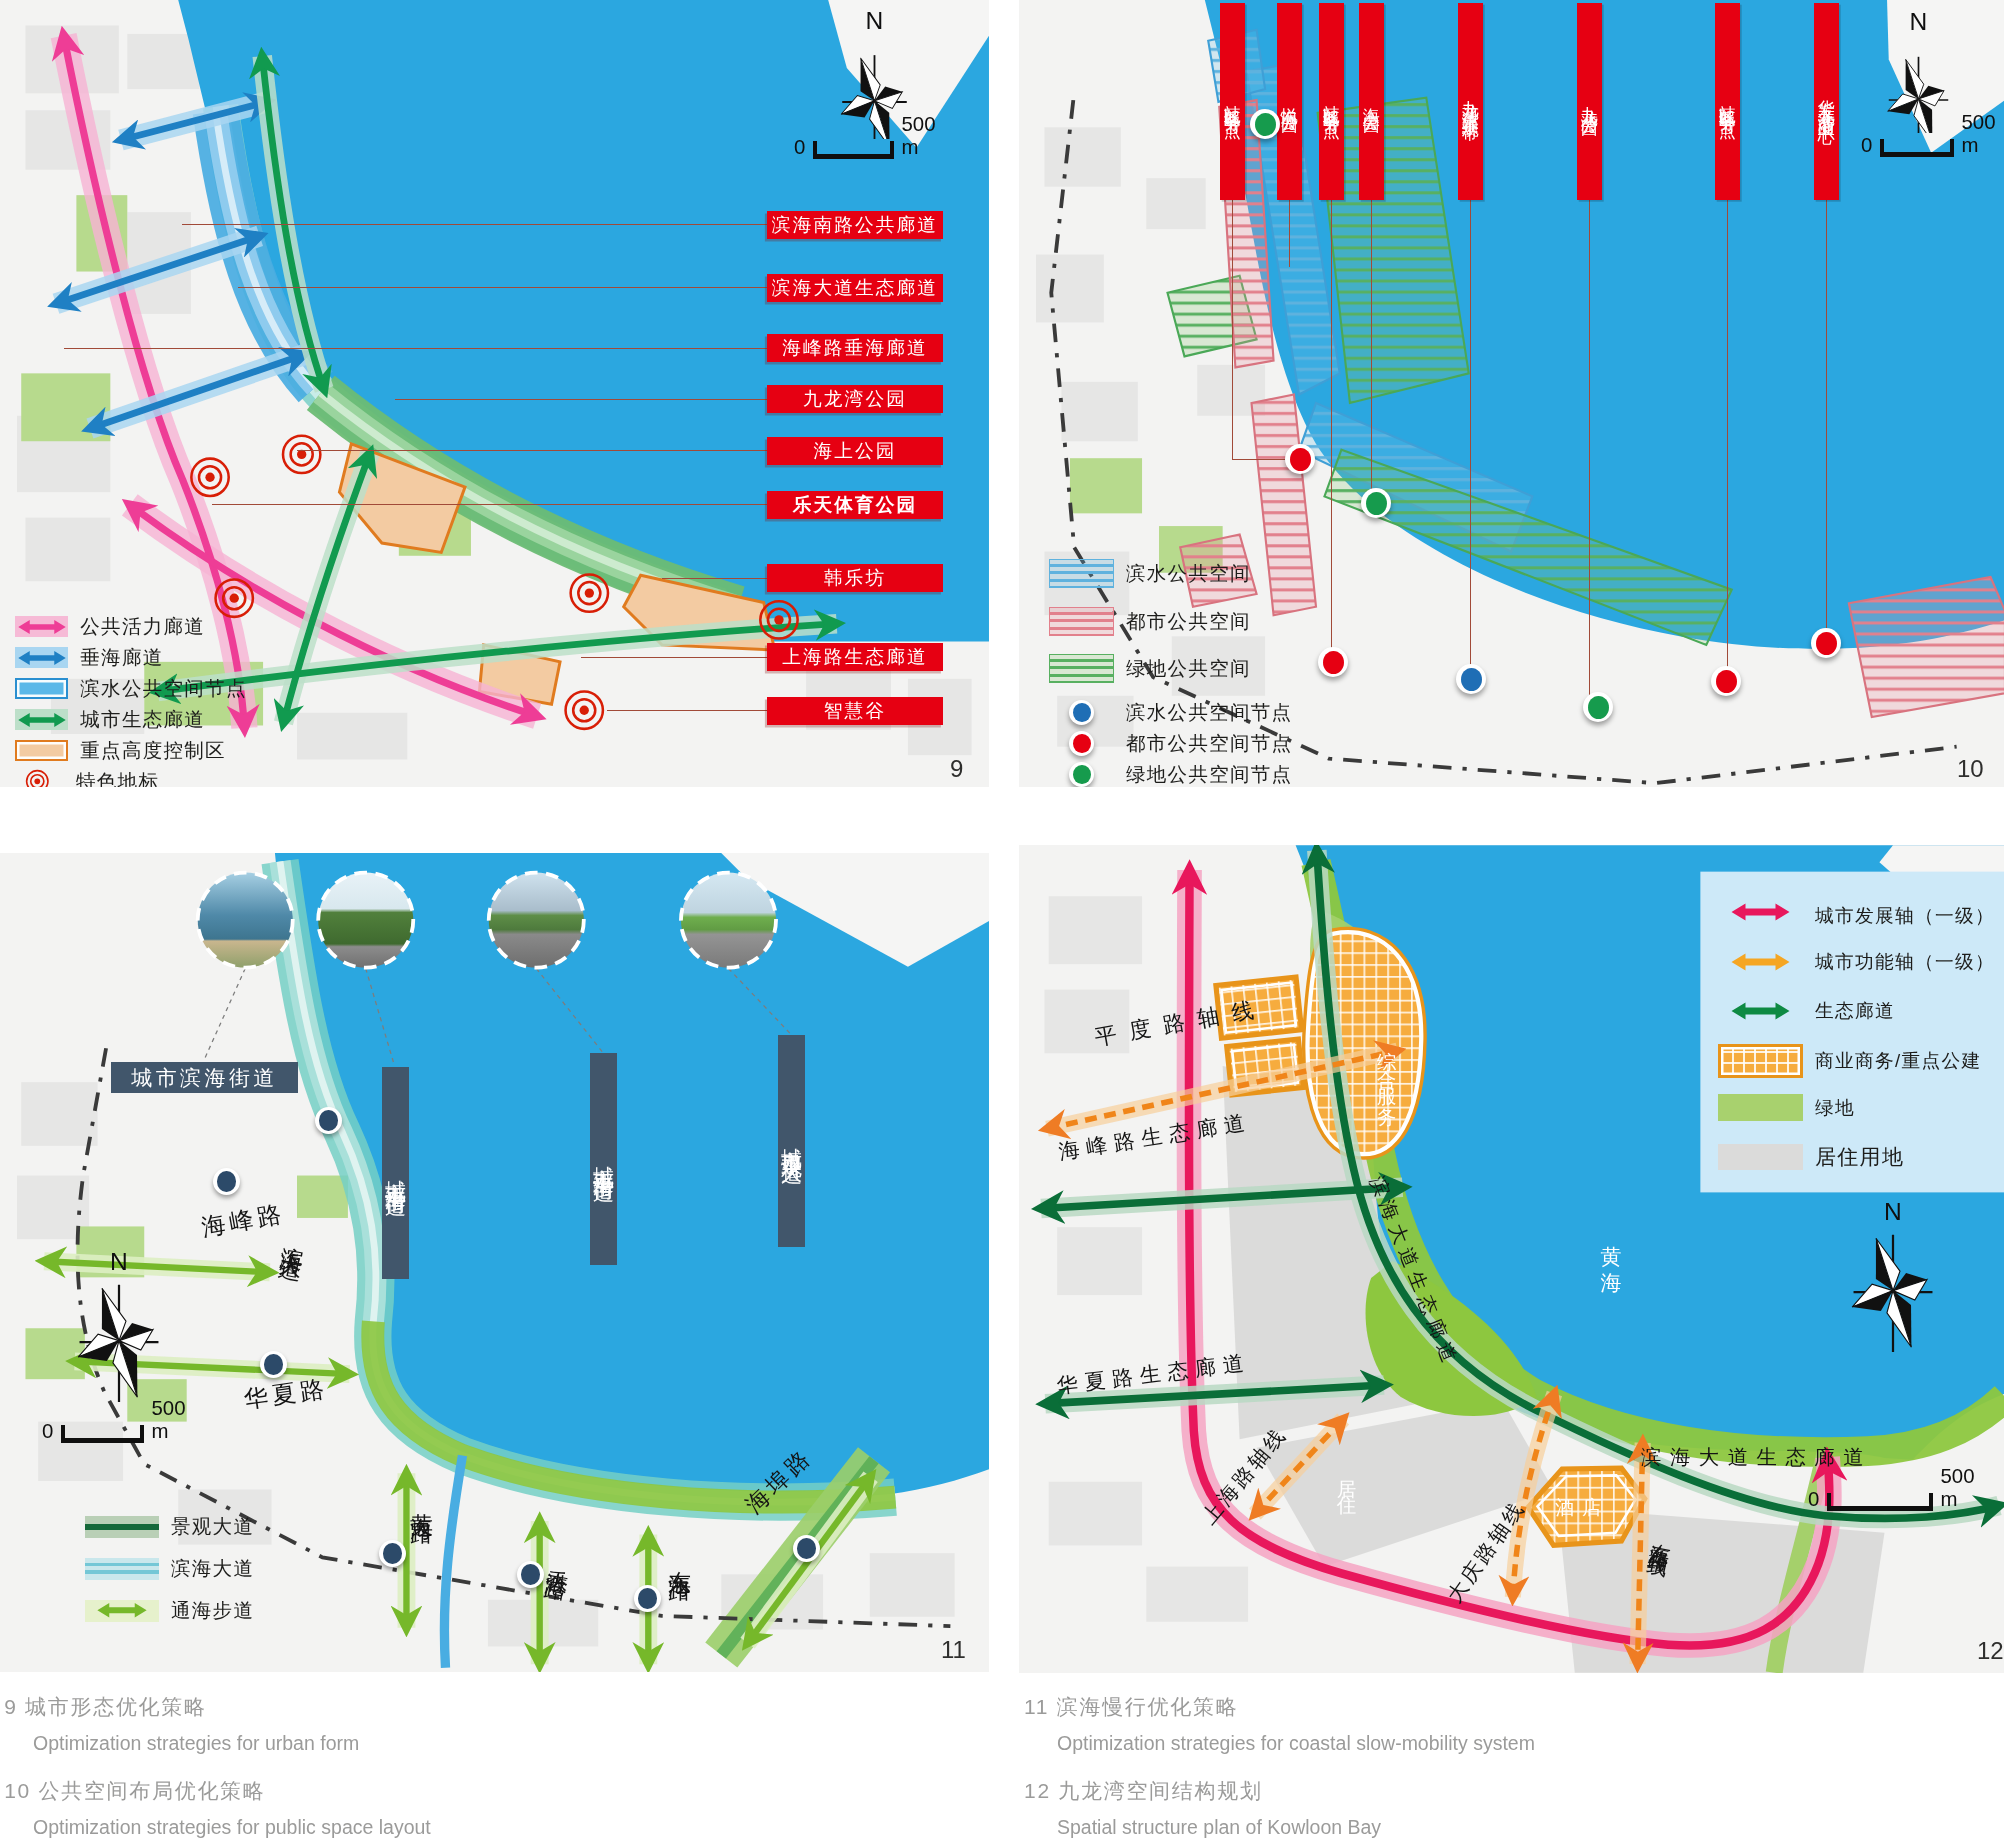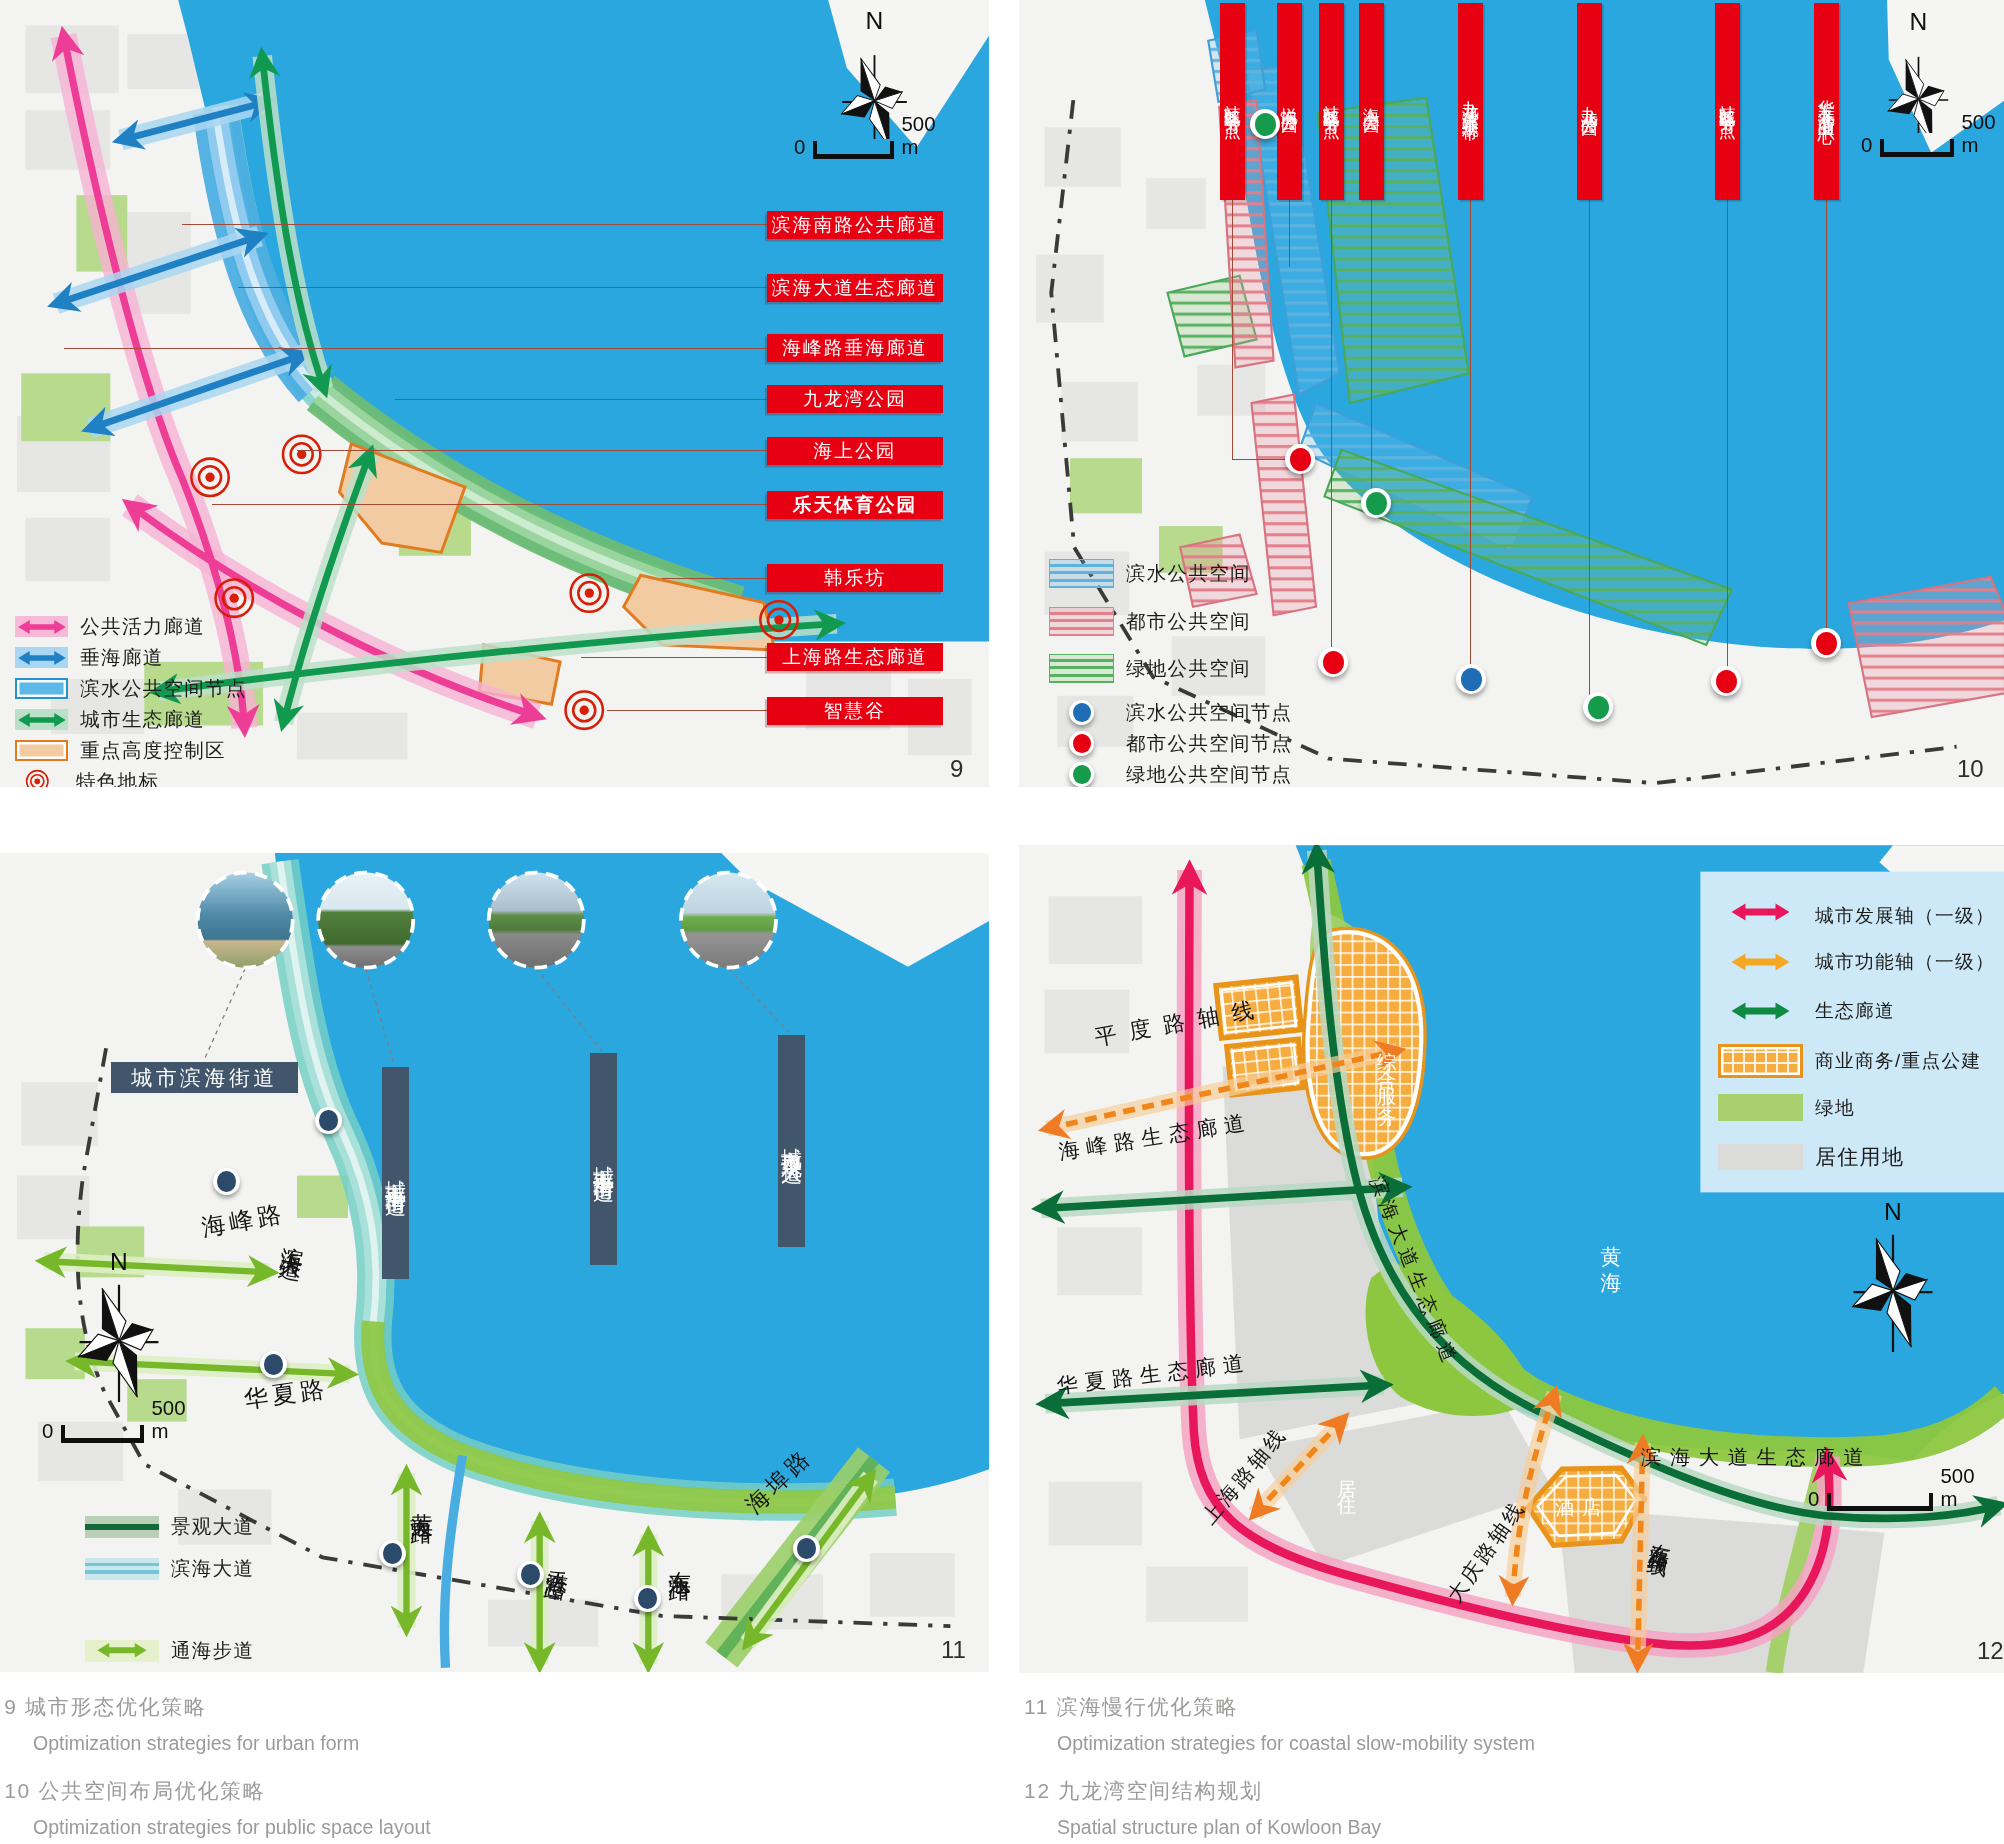--- a/index.html
+++ b/index.html
@@ -532,21 +532,21 @@
           </div>
           <div class="leg-label">景观大道</div>
         </div>
         <div class="legend-row" style="left: 85px; top: 702px;">
           <div class="sw" style="width: 74px; height: 22px; position: relative; background: rgb(201, 231, 236);">
             <div style="position: absolute; left: 0px; top: 5.1px; width: 74px; height: 3.8px; background: rgb(116, 199, 214);"></div>
             <div style="position: absolute; left: 0px; top: 12.7px; width: 74px; height: 3.8px; background: rgb(116, 199, 214);"></div>
           </div>
           <div class="leg-label">滨海大道</div>
         </div>
-        <div class="legend-row" style="left: 85px; top: 784px; text-align: right;">
+        <div class="legend-row" style="left: 85px; top: 744px; text-align: right;">
           <div class="sw" style="width: 74px; height: 22px; position: relative; background: rgb(230, 241, 204);">
             <svg viewBox="0 0 120 44" width="72" height="18.7">
               <polygon points="2,22 30,5 30,15 90,15 90,5 118,22 90,39 90,29 30,29 30,39" fill="#76B82A"></polygon>
             </svg>
           </div>
           <div class="leg-label">通海步道</div>
         </div>
       </div>
     <div class="compass" style="left:64px;top:397px;width:110px">
       <div class="north">N</div>

